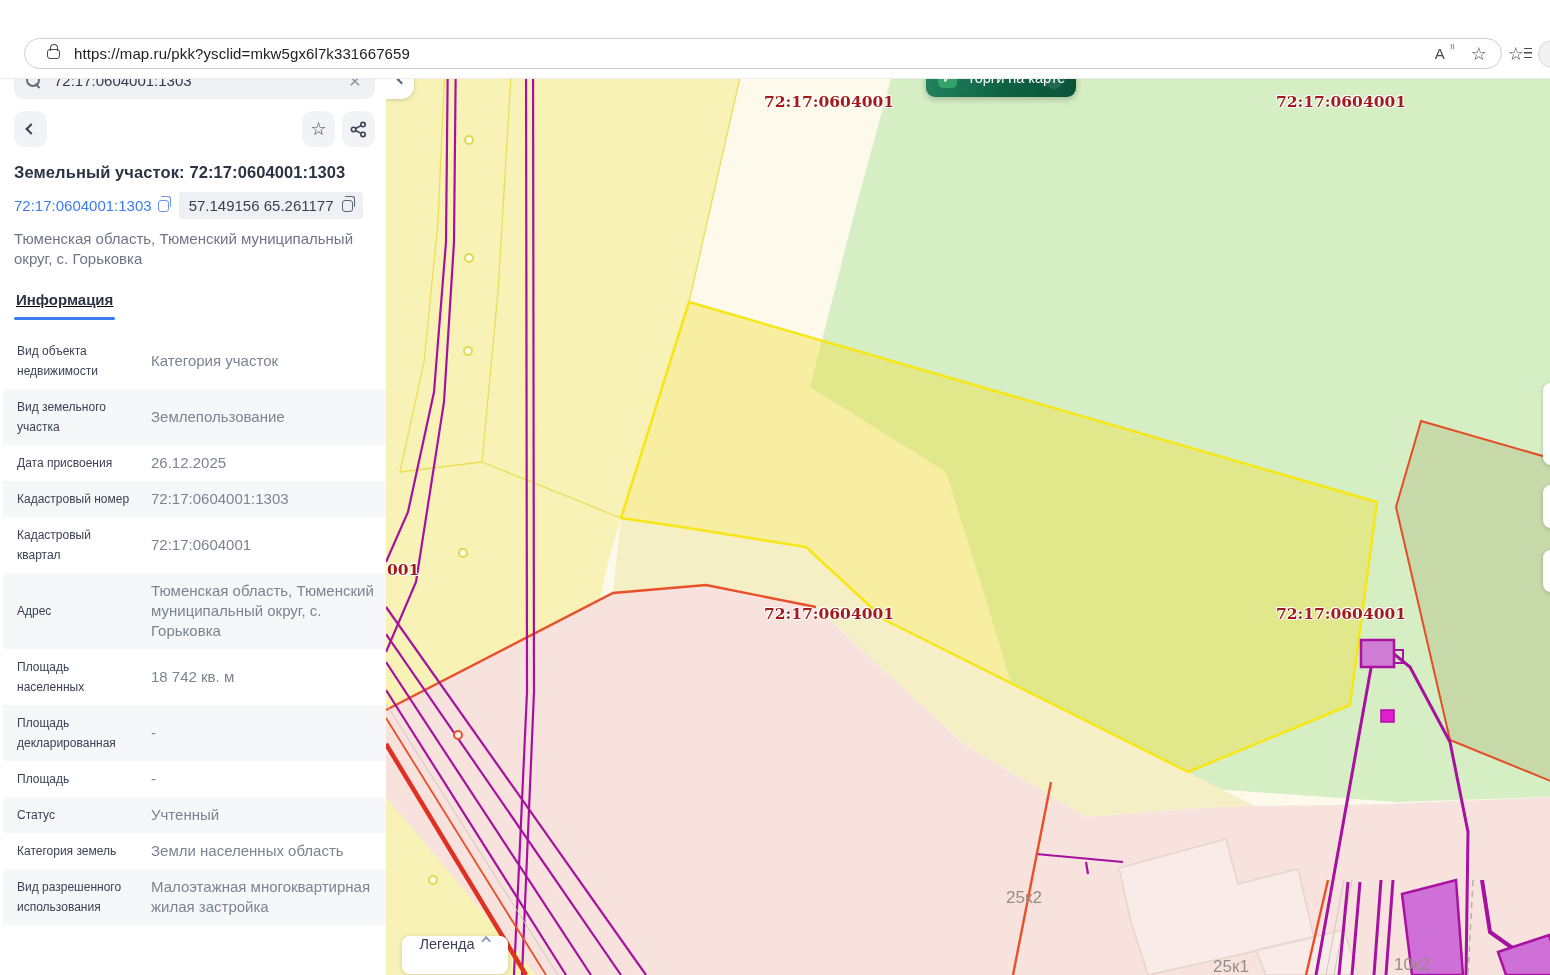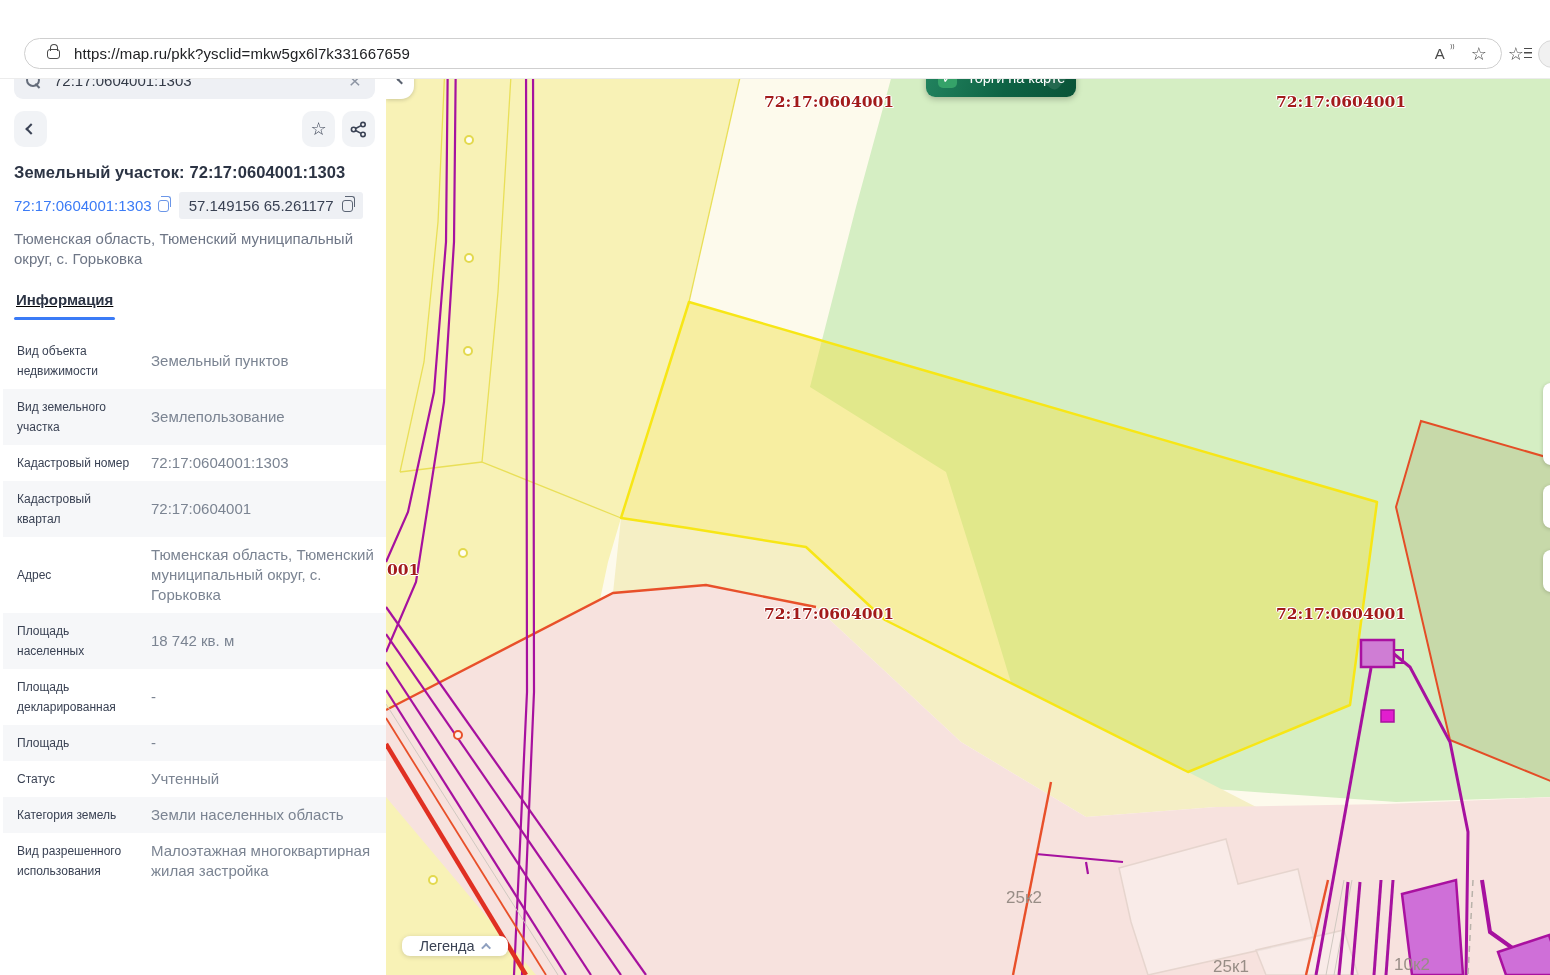--- a/index.html
+++ b/index.html
@@ -79,21 +79,21 @@
   .collapse-btn { position:absolute; left:0; top:18px; width:28px; height:39px; background:#fff; border-radius:0 13px 13px 0; box-shadow:0 1px 4px rgba(0,0,0,.18); display:flex; align-items:center; justify-content:center; cursor:pointer; }
   .collapse-btn .chev { width:7px; height:7px; border-left:2px solid #5a6270; border-bottom:2px solid #5a6270; transform:rotate(45deg); margin-left:3px; }
 
   .torgi-btn { position:absolute; left:540px; top:17px; width:150px; height:38px; border-radius:9px;
       background:linear-gradient(110deg,#1e States#,#000) ; background:linear-gradient(110deg,#238560 0%,#0e6244 55%,#0a5338 100%);
       display:flex; align-items:center; padding-left:12px; cursor:pointer; box-shadow:0 2px 6px rgba(0,0,0,.25); overflow:hidden; }
   .torgi-btn::after { content:""; position:absolute; right:6px; top:-8px; width:34px; height:34px; background:rgba(255,255,255,.10); transform:rotate(40deg); border-radius:6px; }
   .torgi-check { width:19px; height:19px; border-radius:5px; background:#35a269; color:#fff; font-size:13px; display:flex; align-items:center; justify-content:center; flex:0 0 auto; }
   .torgi-text { color:#fff; font-size:14.5px; margin-left:10px; white-space:nowrap; }
 
-  .legend-btn { position:absolute; left:16px; top:894px; width:106px; height:20px; background:#fff; border-radius:8px; box-shadow:0 1px 5px rgba(0,0,0,.16); display:flex; align-items:center; justify-content:center; gap:9px; cursor:pointer; }
+  .legend-btn { position:absolute; left:16px; top:894px; width:106px; height:38px; background:#fff; border-radius:8px; box-shadow:0 1px 5px rgba(0,0,0,.16); display:flex; align-items:flex-start; justify-content:center; gap:9px; cursor:pointer; }
   .legend-text { font-size:14.5px; color:#3a4254; }
   .caret-up { width:7px; height:7px; border-left:2px solid #8fa0bf; border-top:2px solid #8fa0bf; transform:rotate(45deg) translateY(2px); }
 
   .edge-ctrl { position:absolute; right:-6px; width:16px; background:#fff; border-radius:10px; box-shadow:0 1px 4px rgba(0,0,0,.2); }
 </style>
 </head>
 <body>
 
 <div class="page">
 
@@ -156,25 +156,29 @@
       <div class="address">Тюменская область, Тюменский муниципальный округ, с. Горьковка</div>
 
       <div class="tab-wrap">
         <div class="tab-label">Информация</div>
         <div class="tab-underline"></div>
       </div>
 
       <div id="info-rows">
           <div class="info-row">
             <div class="info-label">Вид объекта недвижимости</div>
-            <div class="info-value">Земельный пунктов</div>
+            <div class="info-value">Категория участок</div>
           </div>
           <div class="info-row">
             <div class="info-label">Вид земельного участка</div>
             <div class="info-value">Землепользование</div>
+          </div>
+          <div class="info-row">
+            <div class="info-label">Дата присвоения</div>
+            <div class="info-value">26.12.2025</div>
           </div>
           <div class="info-row">
             <div class="info-label">Кадастровый номер</div>
             <div class="info-value">72:17:0604001:1303</div>
           </div>
           <div class="info-row">
             <div class="info-label">Кадастровый квартал</div>
             <div class="info-value">72:17:0604001</div>
           </div>
           <div class="info-row">

